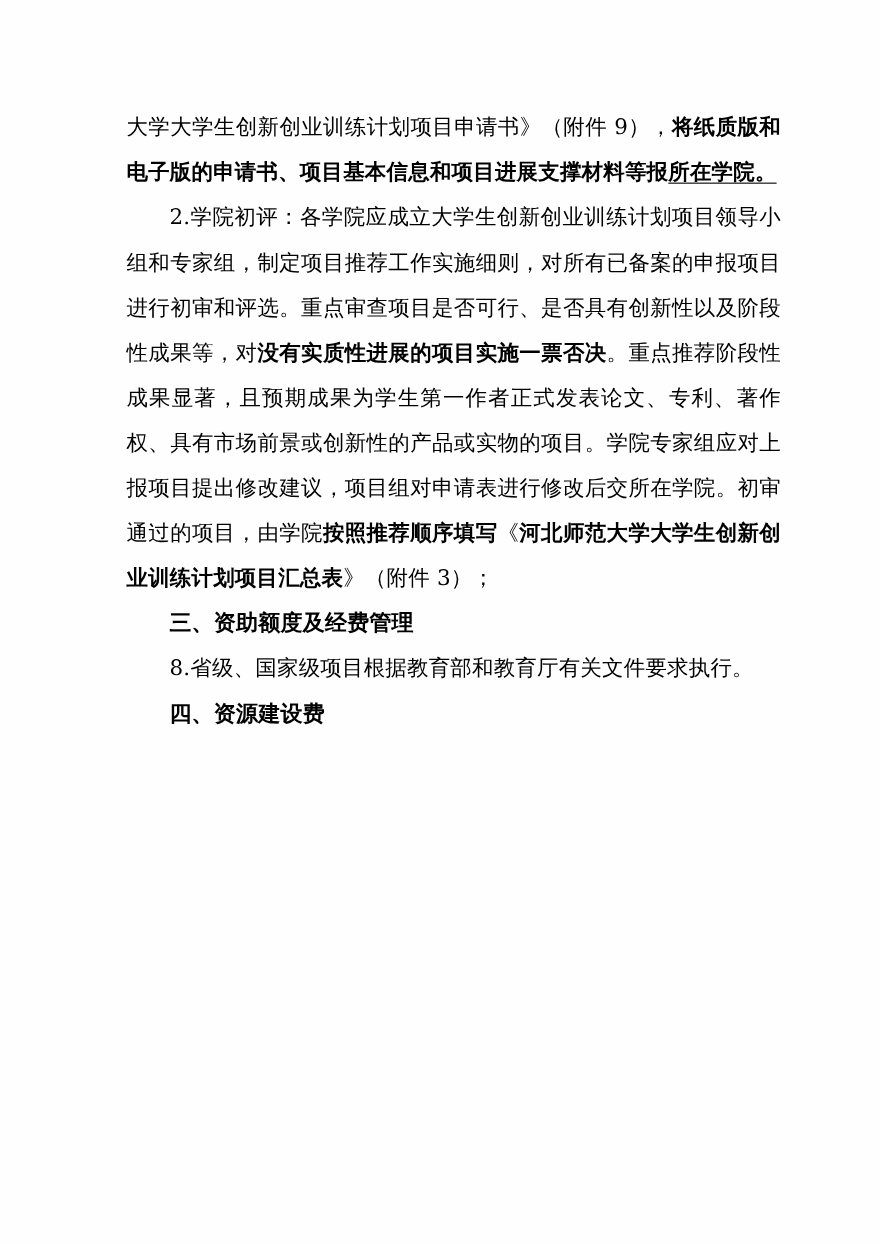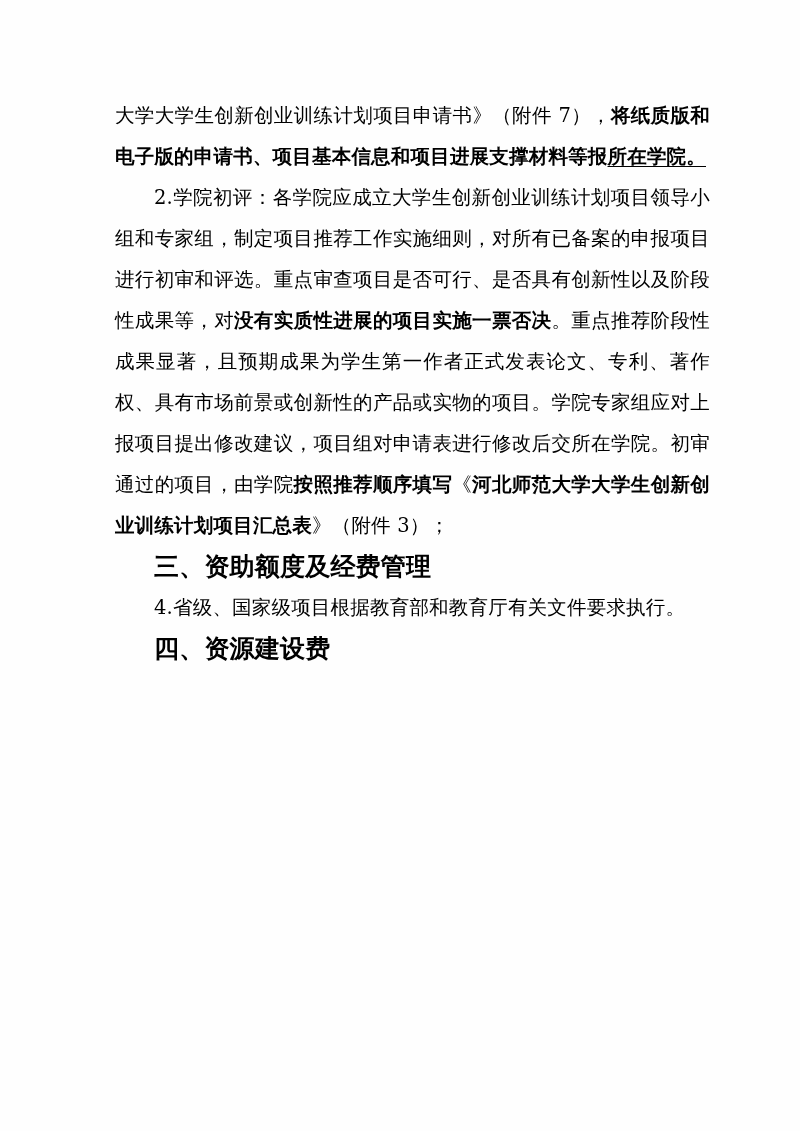--- a/index.html
+++ b/index.html
@@ -38,28 +38,28 @@
   .bold {
     font-weight: bold;
   }
   .underline {
     text-decoration: underline;
     text-underline-offset: 3px;
   }
   .heading {
     font-weight: bold;
     text-indent: 39px;
-    font-size: 25px;
+    font-size: 20px;
     line-height: 41px;
   }
 </style>
 </head>
 <body>
 
 <div class="page">
   <div class="doc-body" id="doc-body">
-      <p><span>大学大学生创新创业训练计划项目申请书》（附件 7），</span><span class="bold">将纸质版和电子版的申请书、项目基本信息和项目进展支撑材料等报</span><span class="bold underline">所在学院。</span></p>
+      <p><span>大学大学生创新创业训练计划项目申请书》（附件 9），</span><span class="bold">将纸质版和电子版的申请书、项目基本信息和项目进展支撑材料等报</span><span class="bold underline">所在学院。</span></p>
       <p class="indent"><span>2.学院初评：各学院应成立大学生创新创业训练计划项目领导小组和专家组，制定项目推荐工作实施细则，对所有已备案的申报项目进行初审和评选。重点审查项目是否可行、是否具有创新性以及阶段性成果等，对</span><span class="bold">没有实质性进展的项目实施一票否决</span><span>。重点推荐阶段性成果显著，且预期成果为学生第一作者正式发表论文、专利、著作权、具有市场前景或创新性的产品或实物的项目。学院专家组应对上报项目提出修改建议，项目组对申请表进行修改后交所在学院。初审通过的项目，由学院</span><span class="bold">按照推荐顺序填写</span><span>《</span><span class="bold">河北师范大学大学生创新创业训练计划项目汇总表</span><span>》（附件 3）；</span></p>
       <p class="heading"><span class="bold">三、资助额度及经费管理</span></p>
-      <p class="indent"><span>4.省级、国家级项目根据教育部和教育厅有关文件要求执行。</span></p>
+      <p class="indent"><span>8.省级、国家级项目根据教育部和教育厅有关文件要求执行。</span></p>
       <p class="heading"><span class="bold">四、资源建设费</span></p>
     </div>
 </div>
 
 </body></html>

